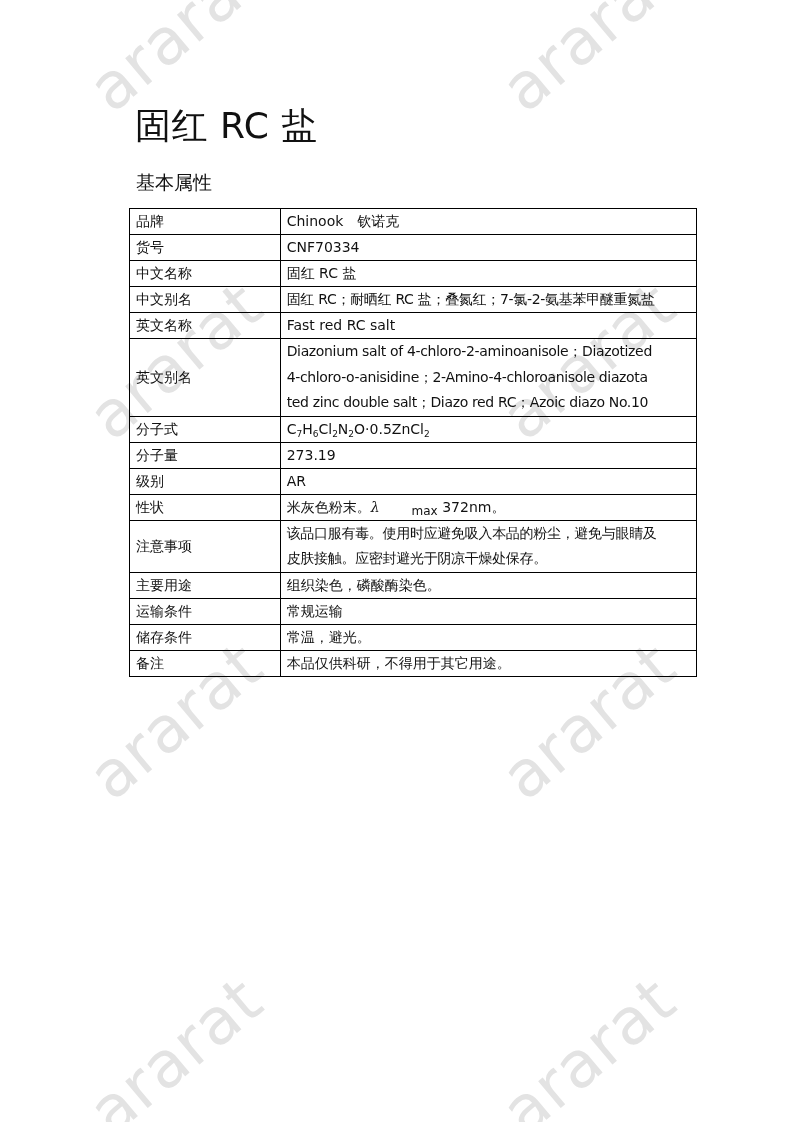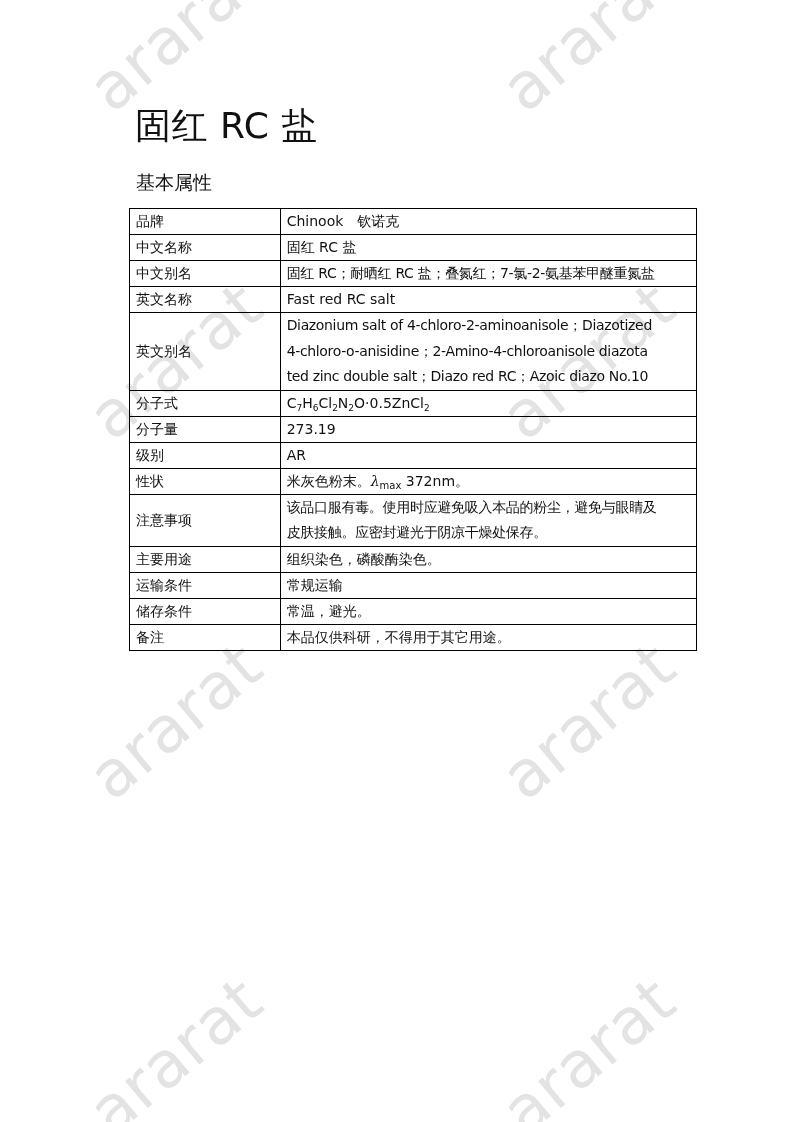--- a/index.html
+++ b/index.html
@@ -82,23 +82,24 @@
     .sub {
       font-size: 9px;
       vertical-align: -3px;
       line-height: 0;
     }
     .lambda {
       font-style: italic;
       font-family: "DejaVu Serif", "Liberation Serif", serif;
     }
     .lambda-sub {
-      font-size: 10px;
+      font-size: 12px;
       vertical-align: -3px;
       line-height: 0;
+      margin-left: 32px;
     }
   </style>
 </head>
 <body>
 
 <div class="watermark" style="left:122px; top:52px;">ararat</div>
 <div class="watermark" style="left:535px; top:52px;">ararat</div>
 <div class="watermark" style="left:122px; top:380px;">ararat</div>
 <div class="watermark" style="left:535px; top:380px;">ararat</div>
 <div class="watermark" style="left:122px; top:740px;">ararat</div>
@@ -108,20 +109,24 @@
 
 <div class="content">
   <h1 class="page-title">固红 RC 盐</h1>
   <div class="section-label">基本属性</div>
 
   <table class="props">
     <tbody>
       <tr>
         <td class="key">品牌</td>
         <td class="val">Chinook　钦诺克</td>
+      </tr>
+      <tr>
+        <td class="key">货号</td>
+        <td class="val">CNF70334</td>
       </tr>
       <tr>
         <td class="key">中文名称</td>
         <td class="val">固红 RC 盐</td>
       </tr>
       <tr>
         <td class="key">中文别名</td>
         <td class="val" style="letter-spacing:-0.3px;">固红 RC；耐晒红 RC 盐；叠氮红；7-氯-2-氨基苯甲醚重氮盐</td>
       </tr>
       <tr>

